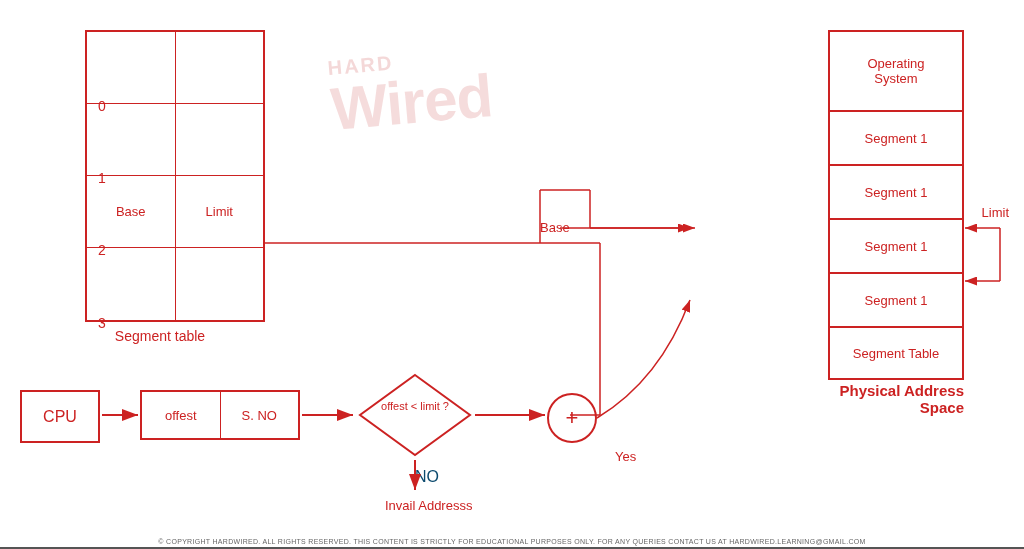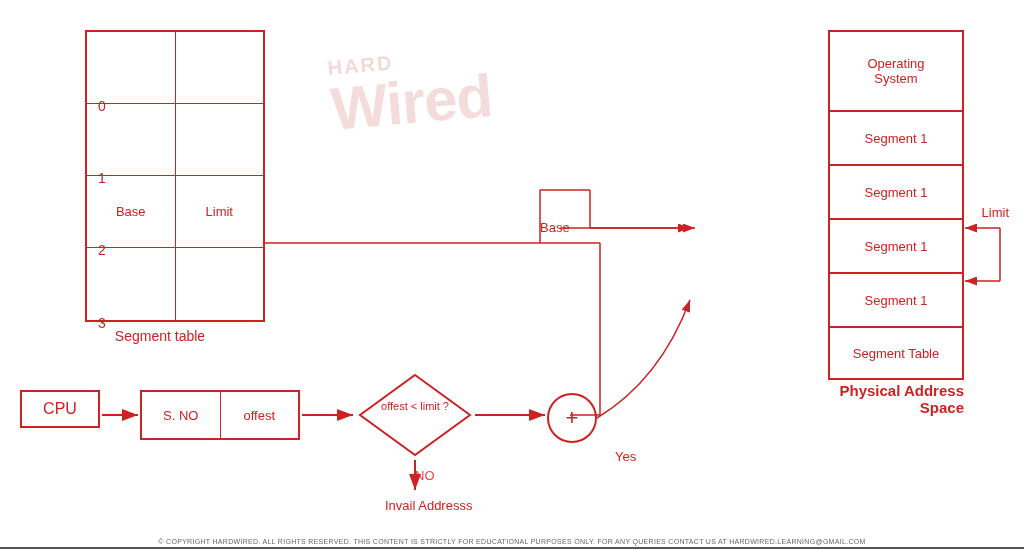--- a/index.html
+++ b/index.html
@@ -115,21 +115,21 @@
       font-weight: bold;
       margin-top: 2px;
     }
 
     
     .cpu-box {
       position: absolute;
       top: 390px;
       left: 20px;
       width: 80px;
-      height: 38px;
+      height: 53px;
       border: 2px solid #cc2222;
       display: flex;
       align-items: center;
       justify-content: center;
       font-size: 16px;
       color: #cc2222;
       background: #fff;
     }
 
     
@@ -265,39 +265,39 @@
       <span>Segment Table</span>
     </div>
     <div class="physical-label">Physical Address<br>Space</div>
   </div>
 
   <div class="cpu-box">
     <span>CPU</span>
   </div>
 
   <div class="sno-box">
+    <div class="sno-cell">offest</div>
     <div class="sno-cell">S. NO</div>
-    <div class="sno-cell">offest</div>
   </div>
 
   <div style="position:absolute;top:370px;left:355px;">
     <svg width="120" height="90" viewBox="0 0 120 90">
       <polygon points="60,5 115,45 60,85 5,45" fill="white" stroke="#cc2222" stroke-width="2"></polygon>
       <text x="60" y="40" text-anchor="middle" fill="#cc2222" font-size="11" font-family="Arial">offest &lt; limit ?</text>
     </svg>
   </div>
 
   <div class="plus-box">
     <span>+</span>
   </div>
 
   <div style="position:absolute;top:220px;left:540px;color:#cc2222;font-size:13px;">Base</div>
   <div style="position:absolute;top:205px;right:15px;color:#cc2222;font-size:13px;">Limit</div>
   <div style="position:absolute;top:449px;left:615px;color:#cc2222;font-size:13px;text-align:center;">Yes</div>
-  <div style="position:absolute;top:468px;left:415px;color:#ef4444;font-size:13px;">NO</div>
+  <div style="position:absolute;top:468px;left:415px;color:#0c4a6e;font-size:16px;">NO</div>
   <div style="position:absolute;top:498px;left:385px;color:#cc2222;font-size:13px;text-align:left;">Invail Addresss</div>
 
   <svg class="arrows-svg">
     <defs>
       <marker id="arrowhead" markerWidth="8" markerHeight="6" refX="8" refY="3" orient="auto">
         <polygon points="0 0, 8 3, 0 6" fill="#cc2222"></polygon>
       </marker>
       <marker id="arrowhead-left" markerWidth="8" markerHeight="6" refX="0" refY="3" orient="auto">
         <polygon points="8 0, 0 3, 8 6" fill="#cc2222"></polygon>
       </marker>

